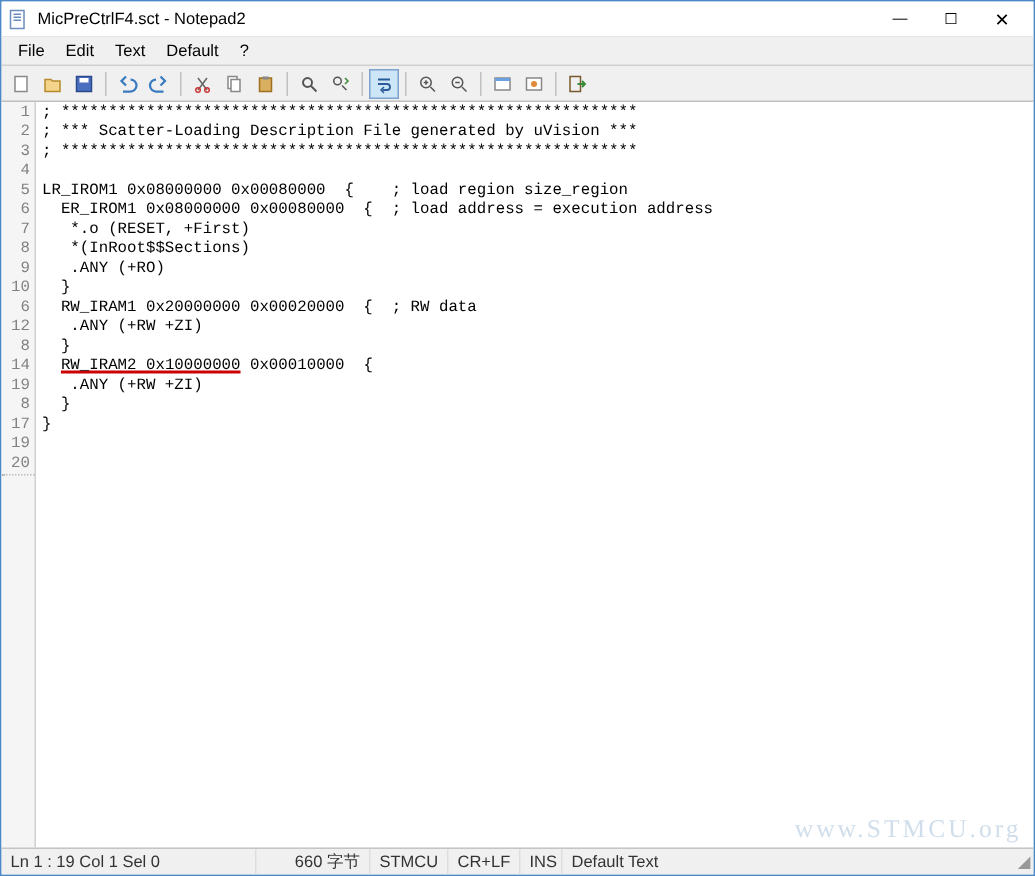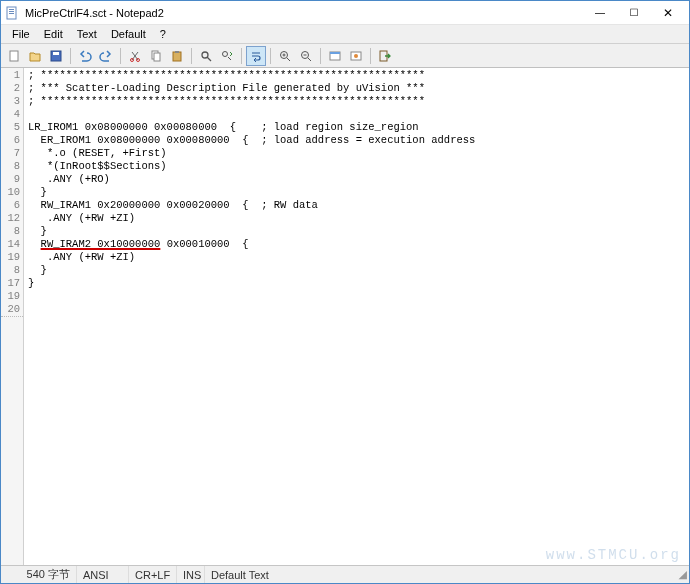--- a/index.html
+++ b/index.html
@@ -99,23 +99,23 @@
   display: flex;
   align-items: center;
   font-size: 11px;
   color: #333;
 }
 .sbcell { padding: 0 6px; border-right: 1px solid #ddd; height: 100%; display: flex; align-items: center; }
 .grip { margin-left: auto; padding-right: 2px; color: #999; }
 .watermark {
   position: absolute;
   right: 8px; bottom: 20px;
-  font-size: 14px;
+  font-size: 17px;
   color: rgba(120,160,200,0.35);
-  font-family: Liberation Mono, monospace;
+  font-family: Liberation Serif, serif;
   letter-spacing: 2px;
   pointer-events: none;
   margin-top: 39px;
 }
 </style>
 </head>
 <body>
 
 <div class="titlebar">
   <span class="appicon">
@@ -271,21 +271,22 @@
       <div>8</div>
       <div>17</div>
       <div>19</div>
       <div>20</div>
       <div class="lmark"></div>
     </div>
   <div class="code" id="code"><div class="line">; *************************************************************</div><div class="line">; *** Scatter-Loading Description File generated by uVision ***</div><div class="line">; *************************************************************</div><div class="line"></div><div class="line">LR_IROM1 0x08000000 0x00080000  {    ; load region size_region</div><div class="line">  ER_IROM1 0x08000000 0x00080000  {  ; load address = execution address</div><div class="line">   *.o (RESET, +First)</div><div class="line">   *(InRoot$$Sections)</div><div class="line">   .ANY (+RO)</div><div class="line">  }</div><div class="line">  RW_IRAM1 0x20000000 0x00020000  {  ; RW data</div><div class="line">   .ANY (+RW +ZI)</div><div class="line">  }</div><div class="line">  <span class="underline">RW_IRAM2 0x10000000</span> 0x00010000  {</div><div class="line">   .ANY (+RW +ZI)</div><div class="line">  }</div><div class="line">}</div><div class="line"></div><div class="line"></div></div>
 </div>
 
 <div class="statusbar">
-  <div class="sbcell" style="width:76px;justify-content:flex-end">540 字节</div>
-  <div class="sbcell" style="width:52px">ANSI</div>
+  <div class="sbcell" style="width:170px">Ln 1 : 19   Col 1   Sel 0</div>
+  <div class="sbcell" style="width:76px;justify-content:flex-end">660 字节</div>
+  <div class="sbcell" style="width:52px">STMCU</div>
   <div class="sbcell" style="width:48px">CR+LF</div>
   <div class="sbcell" style="width:28px">INS</div>
   <div class="sbcell" style="border:none">Default Text</div>
   <div class="grip">◢</div>
 </div>
 
 <div class="watermark">www.STMCU.org</div>
 
 </body></html>

